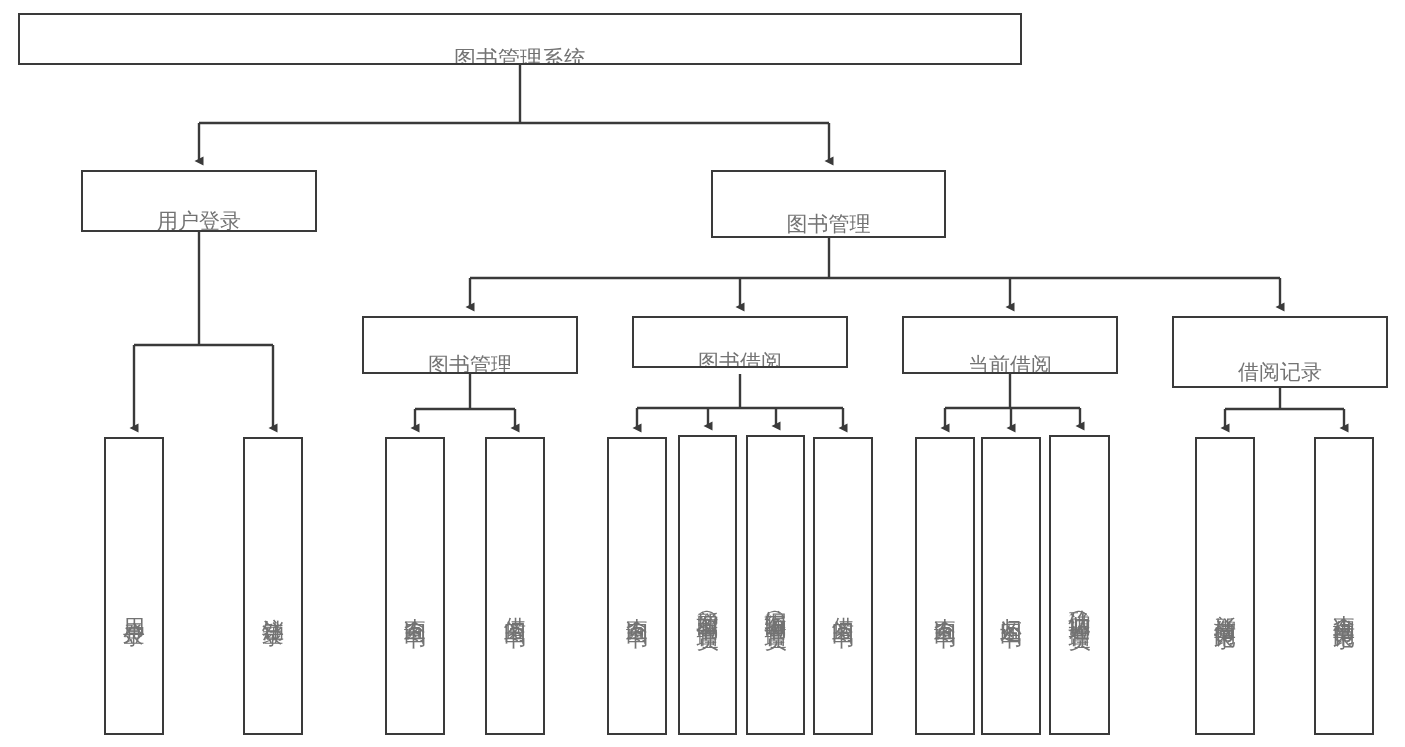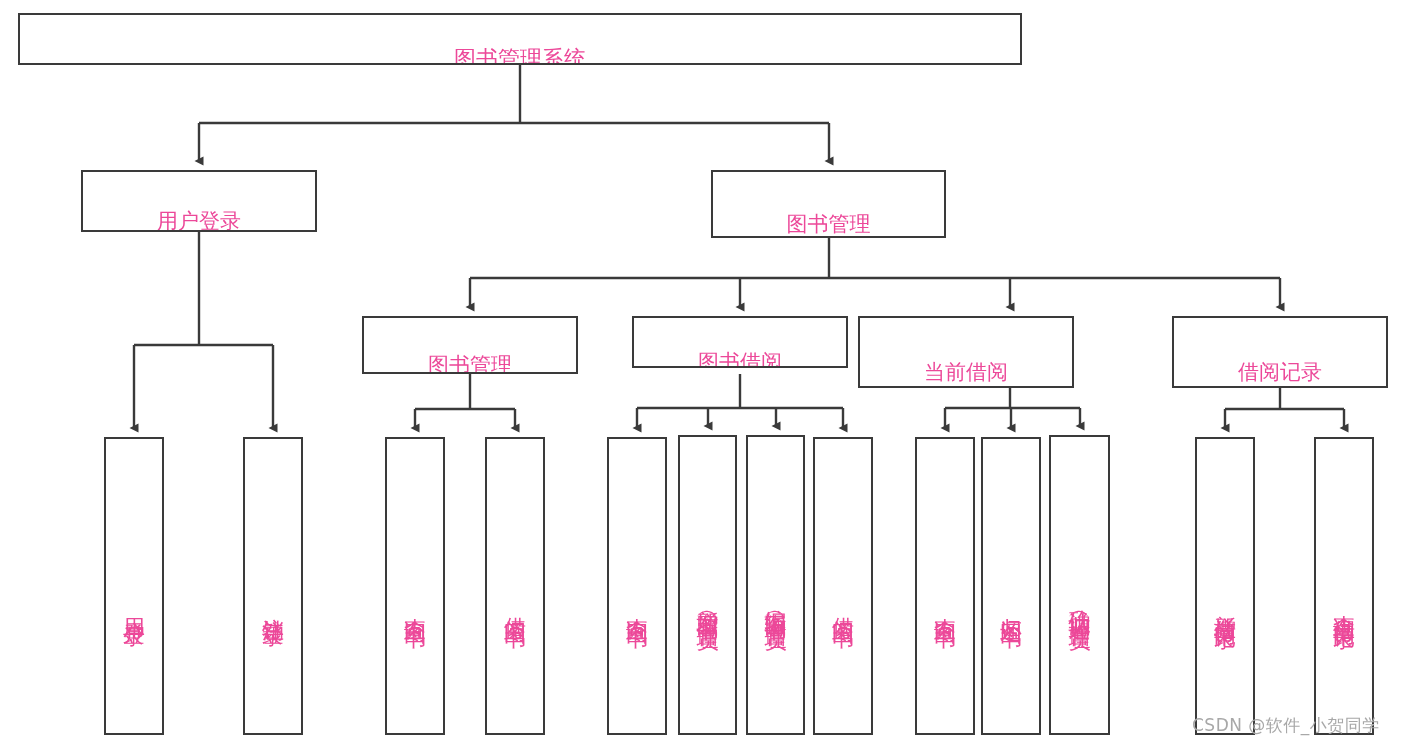--- a/index.html
+++ b/index.html
@@ -31,21 +31,21 @@
     position: absolute;
     box-sizing: border-box;
     background: #ffffff;
     border: 2px solid #3a3a3a;
     display: flex;
     align-items: center;
     justify-content: center;
     overflow: hidden;
   }
   .node-label {
-    color: #ec4899;
+    color: #737373;
     line-height: 1.18;
     text-align: center;
     white-space: nowrap;
     margin-top: 40px;
   }
   .node.horizontal .node-label {
     font-size: 21px;
   }
   .node.vertical .node-label {
     writing-mode: vertical-rl;
@@ -122,21 +122,21 @@
       </div>
       <div class="node horizontal" style="left: 711px; top: 170px; width: 235px; height: 68px;">
         <span class="node-label">图书管理</span>
       </div>
       <div class="node horizontal" style="left: 362px; top: 316px; width: 216px; height: 58px;">
         <span class="node-label">图书管理</span>
       </div>
       <div class="node horizontal" style="left: 632px; top: 316px; width: 216px; height: 52px;">
         <span class="node-label">图书借阅</span>
       </div>
-      <div class="node horizontal" style="left: 858px; top: 316px; width: 216px; height: 72px;">
+      <div class="node horizontal" style="left: 902px; top: 316px; width: 216px; height: 58px;">
         <span class="node-label">当前借阅</span>
       </div>
       <div class="node horizontal" style="left: 1172px; top: 316px; width: 216px; height: 72px;">
         <span class="node-label">借阅记录</span>
       </div>
       <div class="node vertical" style="left: 104px; top: 437px; width: 60px; height: 298px;">
         <span class="node-label">用户登录</span>
       </div>
       <div class="node vertical" style="left: 243px; top: 437px; width: 60px; height: 298px;">
         <span class="node-label">注销登录</span>
@@ -169,14 +169,13 @@
         <span class="node-label">确认归还（管理员）</span>
       </div>
       <div class="node vertical" style="left: 1195px; top: 437px; width: 60px; height: 298px;">
         <span class="node-label">新增借阅记录</span>
       </div>
       <div class="node vertical" style="left: 1314px; top: 437px; width: 60px; height: 298px;">
         <span class="node-label">查询借阅记录</span>
       </div>
     </div>
 
-  <div class="watermark">CSDN @软件_小贺同学</div>
 </div>
 
 </body></html>

